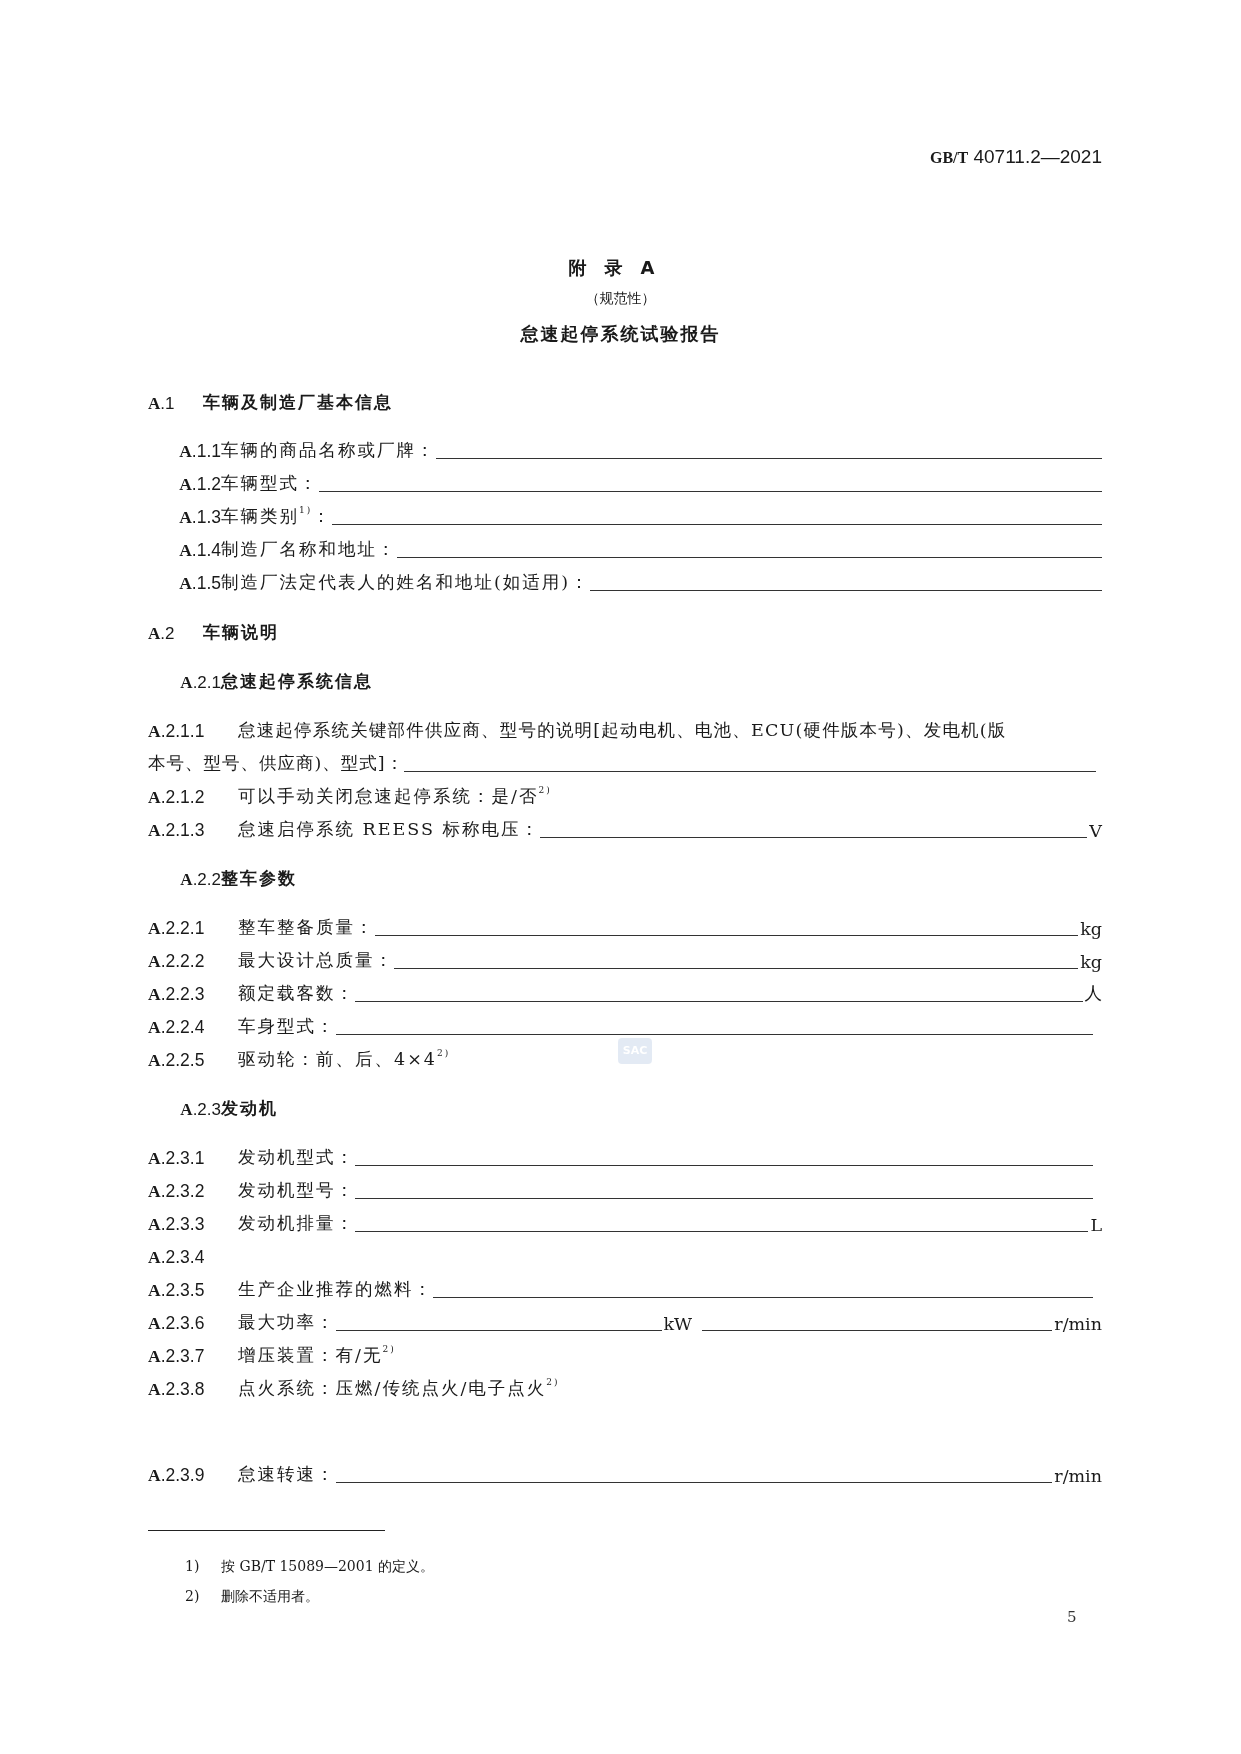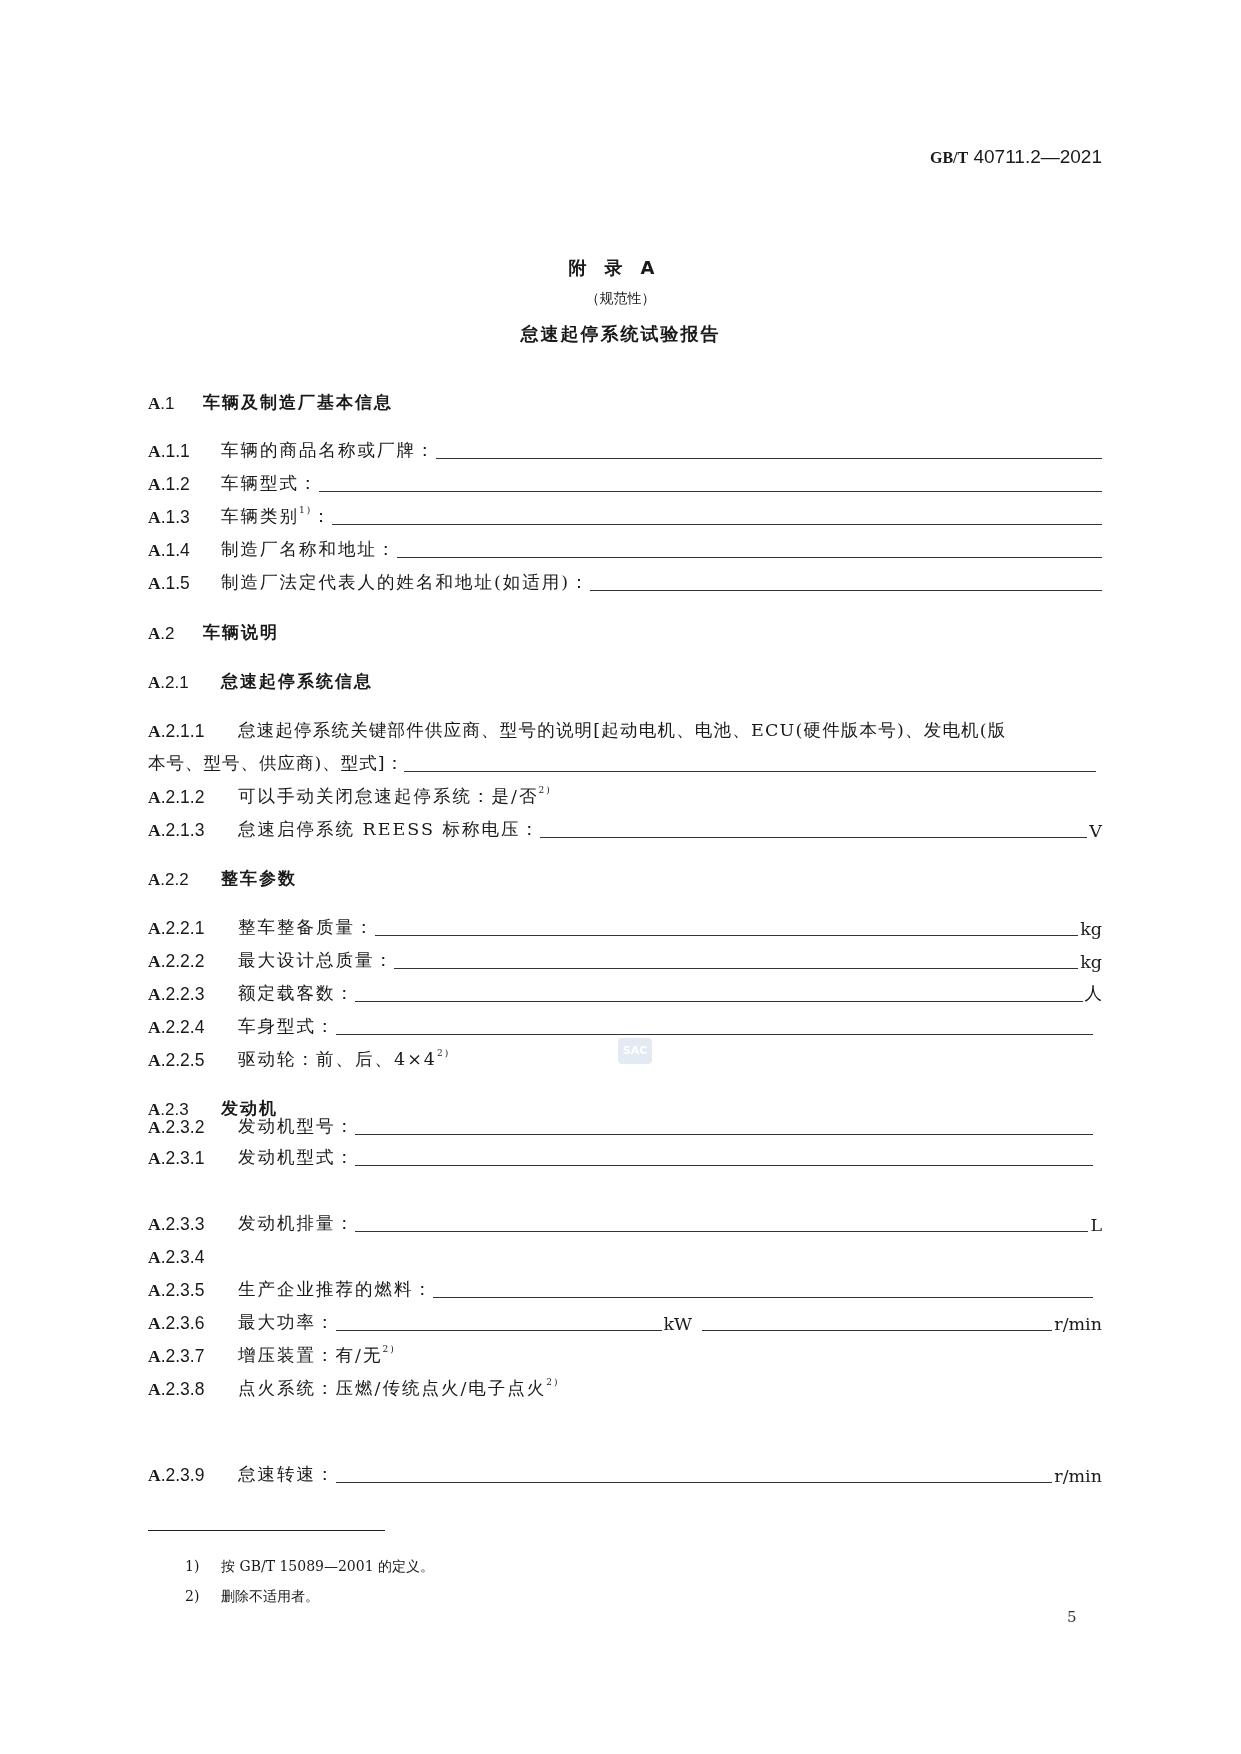--- a/index.html
+++ b/index.html
@@ -8,21 +8,21 @@
   .abs { position: absolute; }
   .std-code { right: 139px; top: 146px; font-size: 19px; font-family: "Liberation Sans", sans-serif; }
   .std-code b { font-family: "Liberation Serif", serif; font-weight: bold; font-size: 16px; }
   .center { left: 0; width: 1241px; text-align: center; }
   .annex-title { top: 256px; font-size: 18px; font-weight: bold; font-family: "DejaVu Sans", sans-serif; letter-spacing: 18px; }
   .annex-type { top: 290px; font-size: 14px; font-family: "DejaVu Sans", sans-serif; }
   .annex-name { top: 322px; font-size: 18px; font-family: "DejaVu Sans", sans-serif; letter-spacing: 2px; font-weight: bold; }
   .row { position: absolute; left: 148px; right: 139px; display: flex; align-items: flex-end; font-size: 17.5px; height: 24px; white-space: nowrap; }
   .num { font-family: "Liberation Sans", sans-serif; display: inline-block; }
   .num .A { font-family: "Liberation Serif", serif; font-weight: bold; }
-  .num.n3 { width: 73px; } .num.n4 { width: 90px; }
+  .num.n3 { width: 73px; text-align: right; } .num.n4 { width: 90px; }
   .heading { font-family: "DejaVu Sans", sans-serif; font-weight: bold; font-size: 17px; }
   .heading .num { font-weight: normal; }
   .label { letter-spacing: 2px; }
   .fill { flex: 1; border-bottom: 1.5px solid #333; height: 0; margin-bottom: 3px; }
   .unit { padding-left: 2px; }
   sup { font-size: 9px; vertical-align: 9px; }
   .fn-rule { left: 148px; top: 1530px; width: 237px; border-top: 1.5px solid #222; }
   .fn { left: 185px; font-size: 14px; margin-top: 10px; }
   .fn .fn-num { display: inline-block; width: 36px; }
   .page-num { left: 1067px; top: 1608px; font-size: 15px; color: #333; }
@@ -131,21 +131,21 @@
 
 <div class="row heading" style="top:1096px">
   <span class="num n3"><span class="A">A</span><span>.2.3</span></span>
   <span class="label">发动机</span>
 </div>
 <div class="row" style="top:1145px; right:148px">
   <span class="num n4"><span class="A">A</span><span>.2.3.1</span></span>
   <span class="label">发动机型式：</span>
   <span class="fill"></span>
 </div>
-<div class="row" style="top:1114px; right:148px">
+<div class="row" style="top:1178px; right:148px">
   <span class="num n4"><span class="A">A</span><span>.2.3.2</span></span>
   <span class="label">发动机型号：</span>
   <span class="fill"></span>
 </div>
 <div class="row" style="top:1211px">
   <span class="num n4"><span class="A">A</span><span>.2.3.3</span></span>
   <span class="label">发动机排量：</span>
   <span class="fill"></span>
   <span class="unit">L</span>
 </div>

